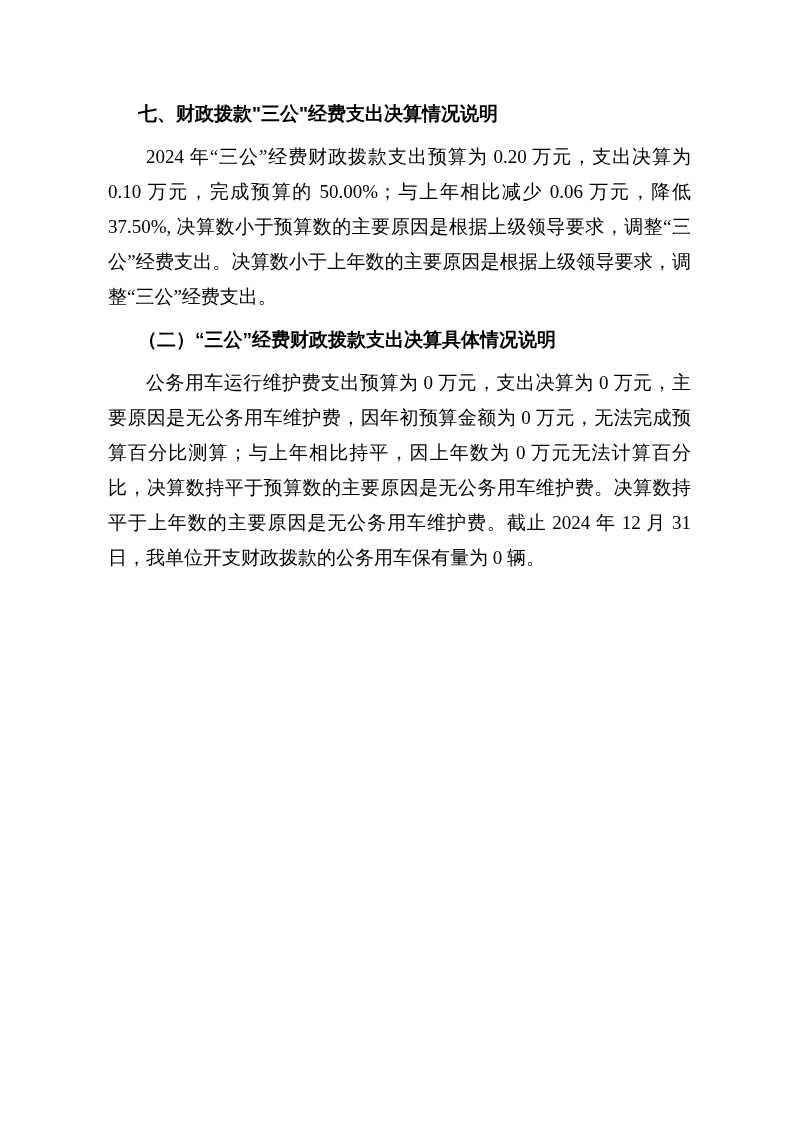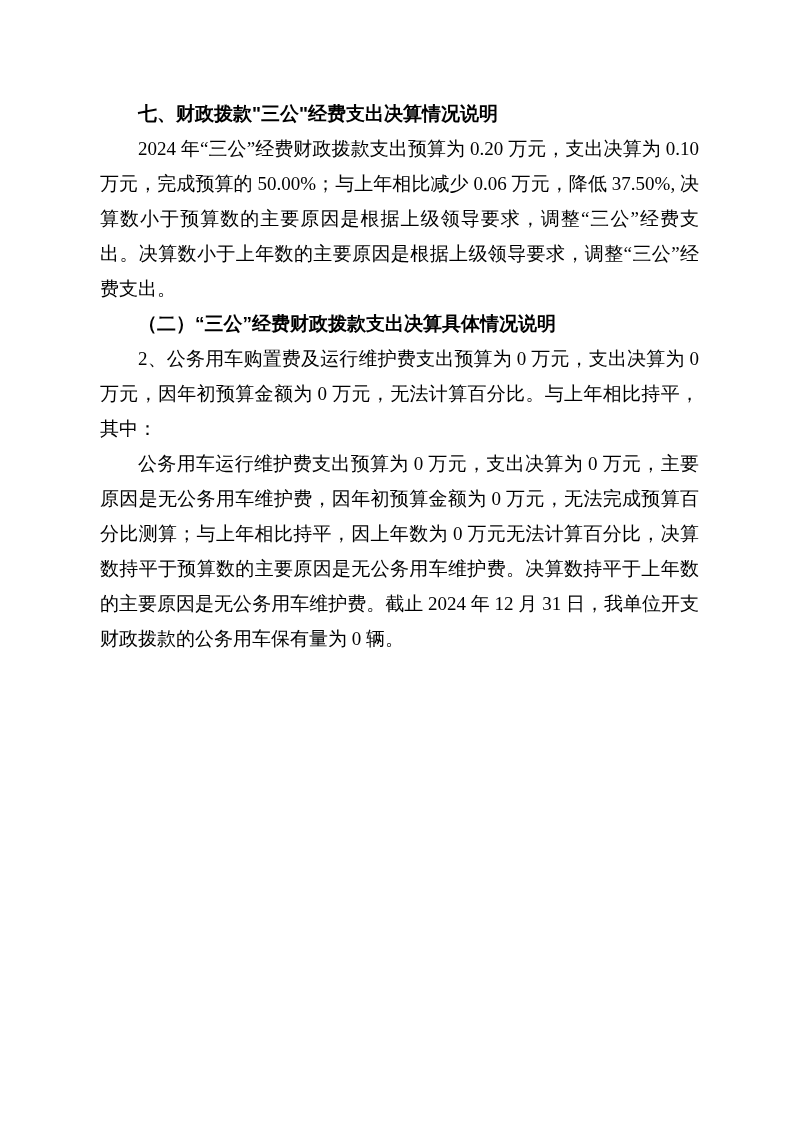--- a/index.html
+++ b/index.html
@@ -20,21 +20,21 @@
   .doc {
     width: 100%;
     color: #000000;
   }
   .para {
     font-family: "Liberation Serif", "DejaVu Serif", serif;
     font-size: 19px;
     line-height: 35px;
     text-align: justify;
     text-indent: 2em;
-    margin: 0;
+    margin: 8px;
     word-break: break-word;
   }
   .heading {
     font-family: "Liberation Sans", "DejaVu Sans", sans-serif;
     font-weight: bold;
     font-size: 19px;
     line-height: 35px;
     text-indent: 2em;
     text-align: left;
     margin: 0;
@@ -47,19 +47,18 @@
   <div class="doc">
 
     <p class="heading">七、财政拨款"三公"经费支出决算情况说明</p>
 
 
     <p class="para">2024 年“三公”经费财政拨款支出预算为 0.20 万元，支出决算为 0.10 万元，完成预算的 50.00%；与上年相比减少 0.06 万元，降低 37.50%, 决算数小于预算数的主要原因是根据上级领导要求，调整“三公”经费支出。决算数小于上年数的主要原因是根据上级领导要求，调整“三公”经费支出。</p>
 
     <p class="heading">（二）“三公”经费财政拨款支出决算具体情况说明</p>
 
 
-    <p class="para">2、公务用车购置费及运行维护费支出预算为 0 万元，支出决算为 0 万元，因年初预算金额为 0 万元，无法计算百分比。与上年相比持平，其中：</p>
 
 
     <p class="para">公务用车运行维护费支出预算为 0 万元，支出决算为 0 万元，主要原因是无公务用车维护费，因年初预算金额为 0 万元，无法完成预算百分比测算；与上年相比持平，因上年数为 0 万元无法计算百分比，决算数持平于预算数的主要原因是无公务用车维护费。决算数持平于上年数的主要原因是无公务用车维护费。截止 2024 年 12 月 31 日，我单位开支财政拨款的公务用车保有量为 0 辆。</p>
 
   </div>
 </div>
 
 </body></html>

